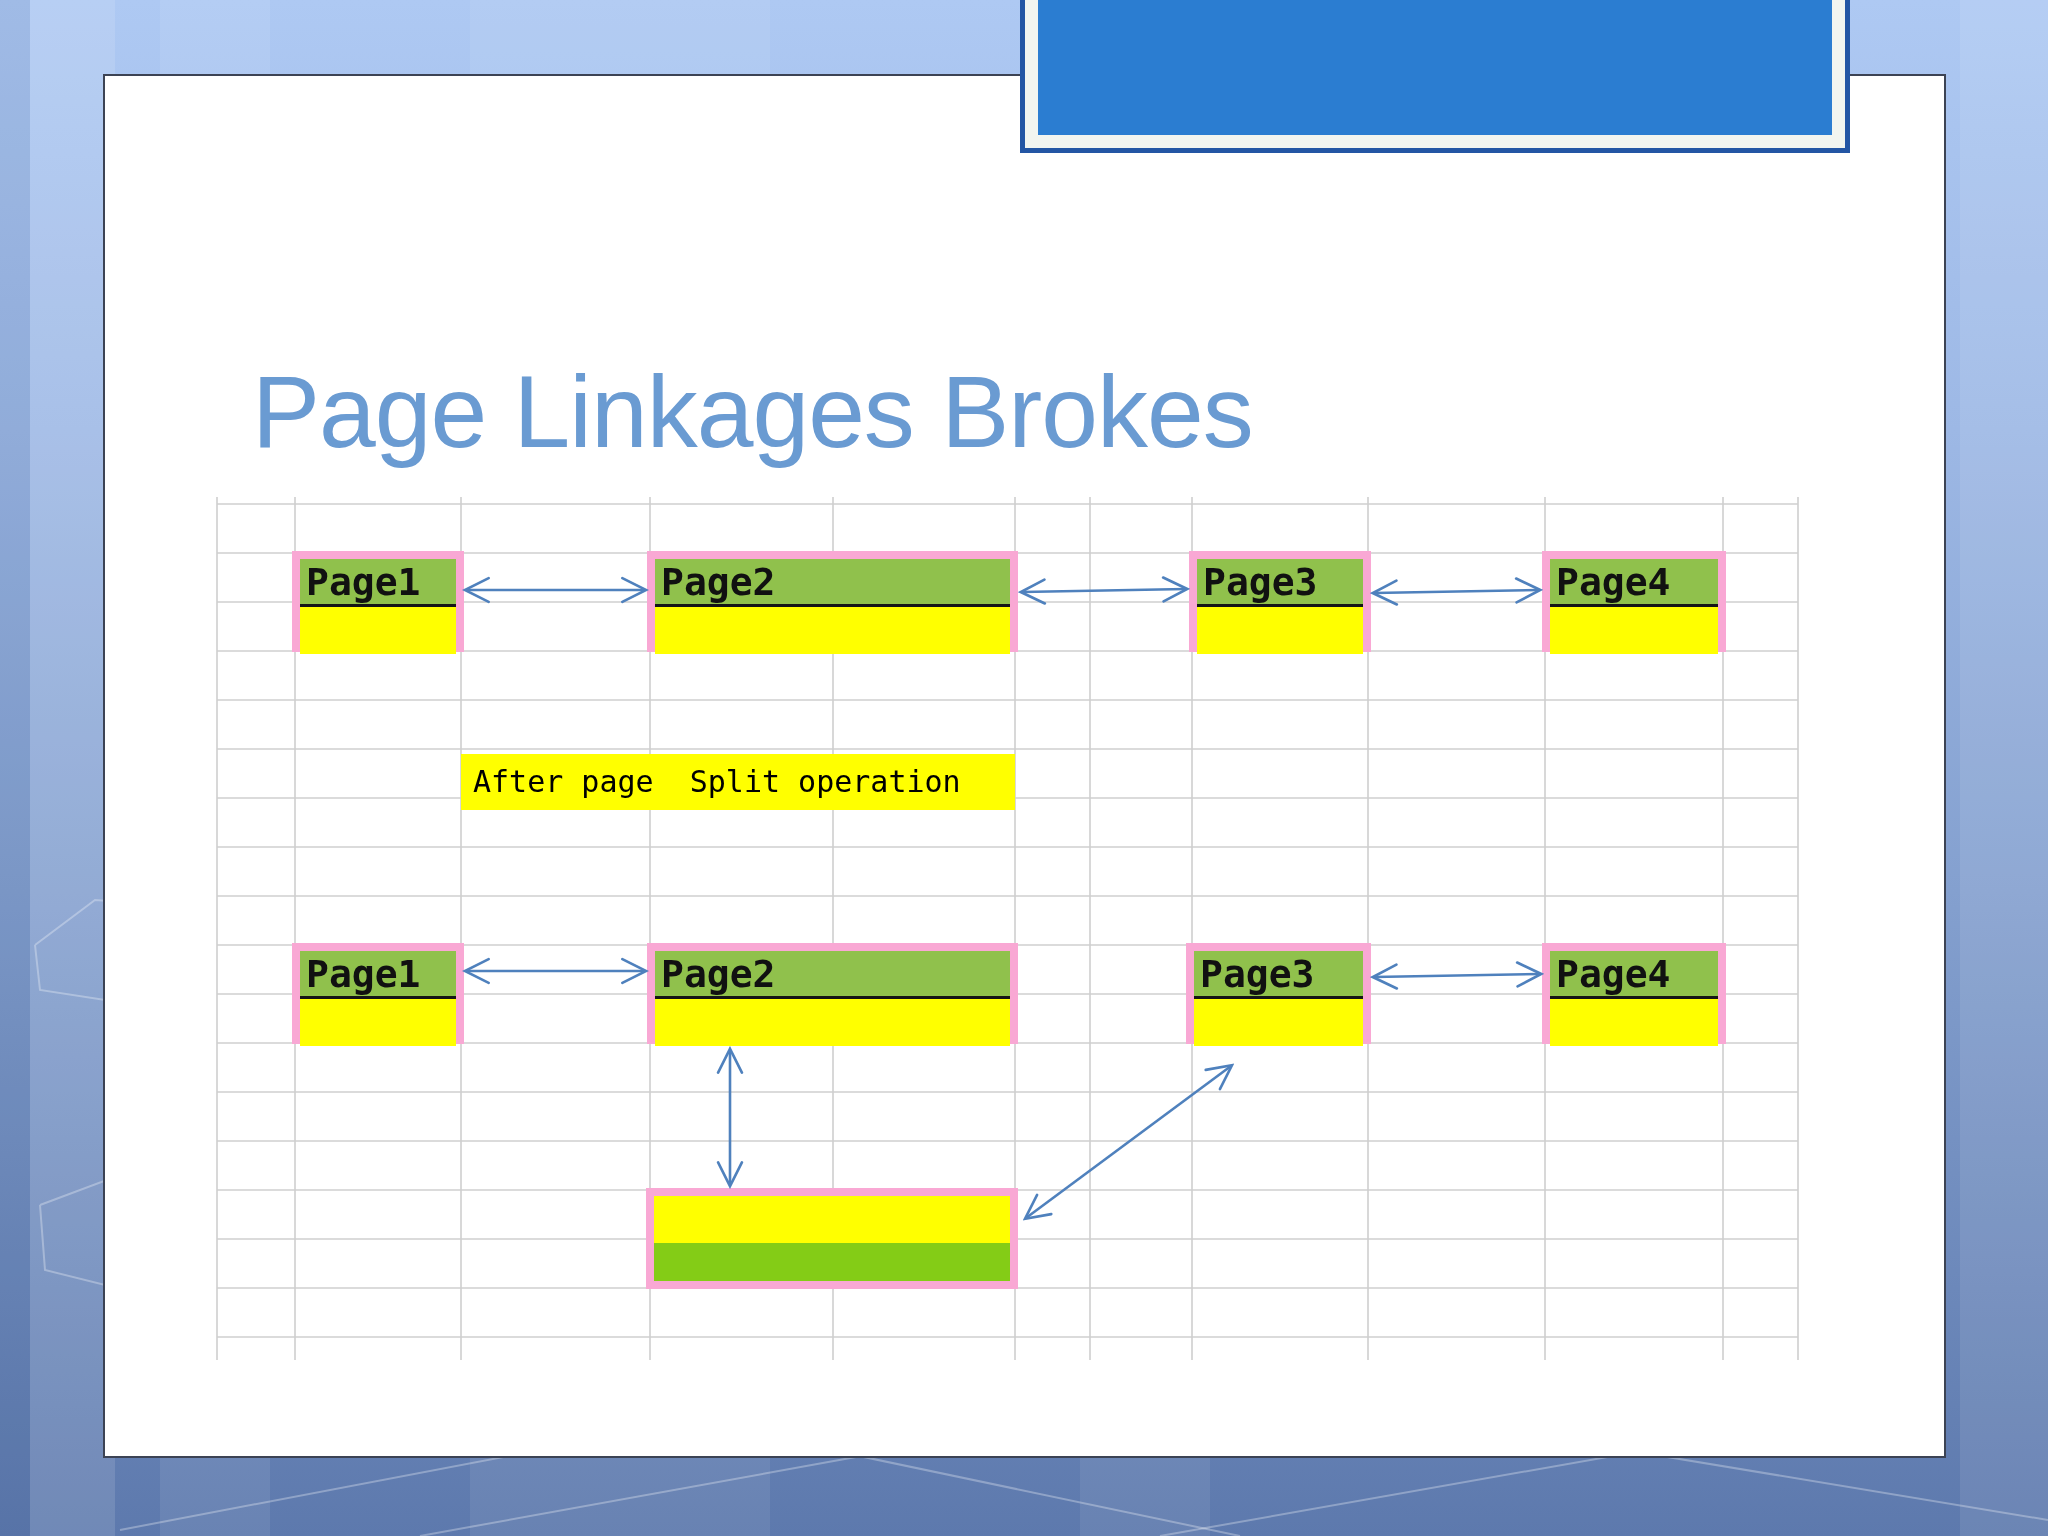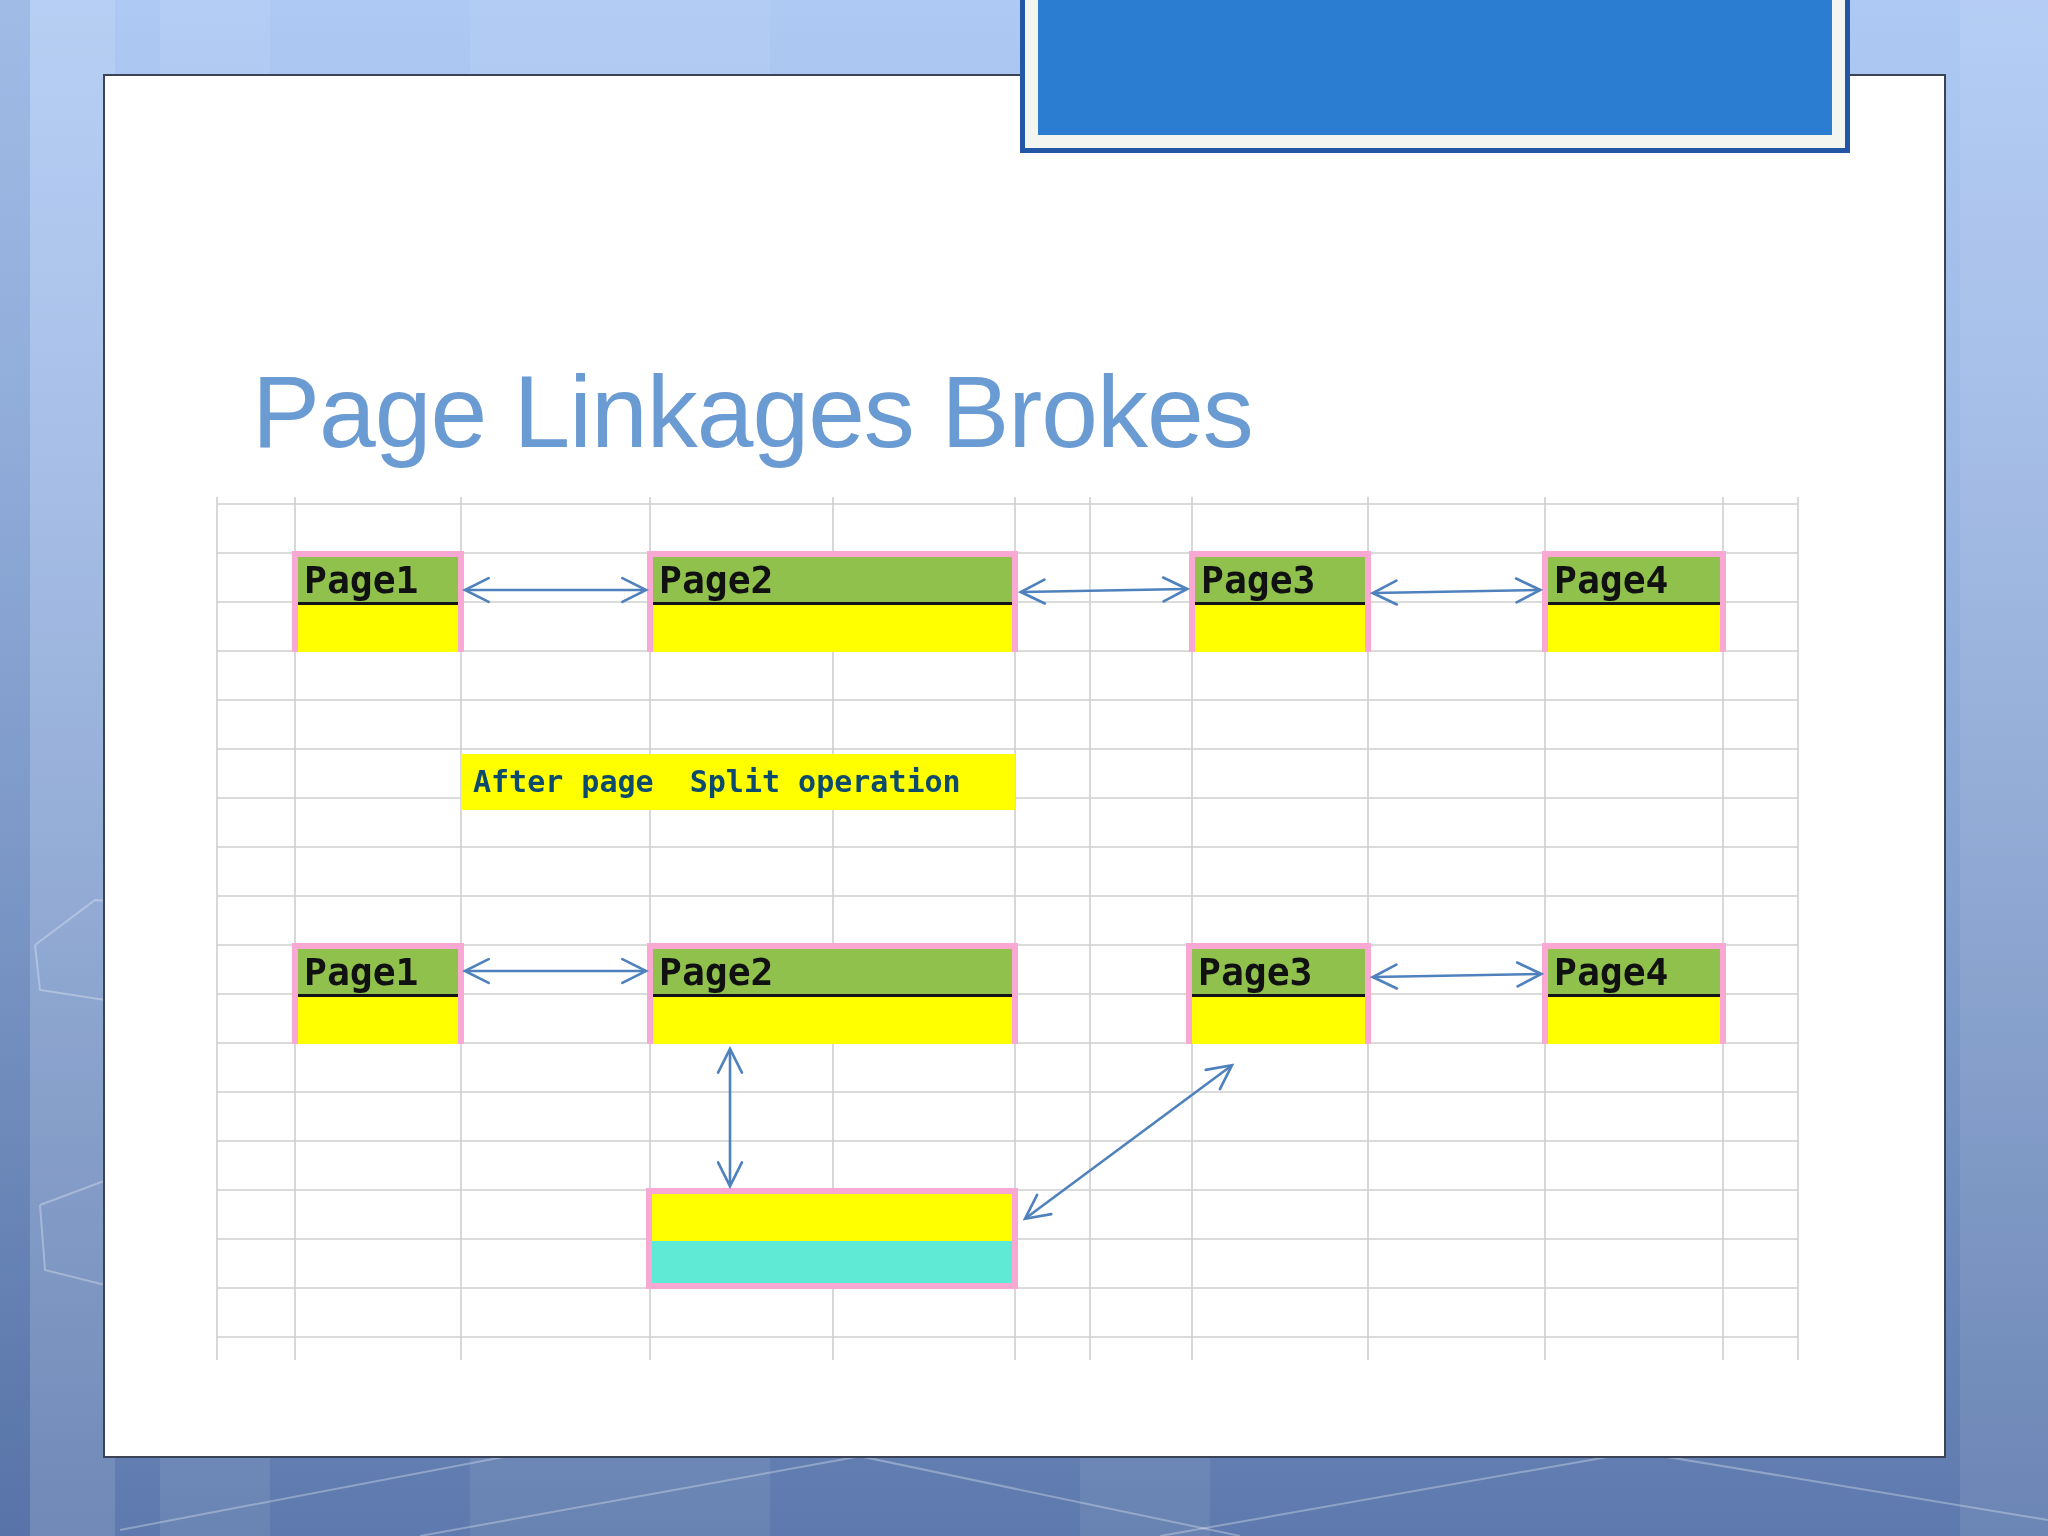--- a/index.html
+++ b/index.html
@@ -28,33 +28,33 @@
   .slide-title{
     position:absolute;left:252px;top:352px;z-index:3;
     font-size:102px;line-height:1.18;font-weight:400;letter-spacing:-1px;
     color:var(--title-color,#6a9bd2);white-space:nowrap;
   }
   #grid-svg,#arrow-svg{position:absolute;left:0;top:0;pointer-events:none;}
   #grid-svg{z-index:2;}
   #arrow-svg{z-index:5;}
   #boxes{position:absolute;left:0;top:0;z-index:3;}
   .pbox{
-    position:absolute;box-sizing:border-box;border:6px solid #f9a8d4;
-    height:101px;background:#5eead4;
+    position:absolute;box-sizing:border-box;border:8px solid #f9a8d4;
+    height:101px;background:#84cc16;
   }
   .pbox-h{
     height:48px;box-sizing:border-box;border-bottom:3px solid #151515;
     background:var(--green,#90c14c);
     font-family:"DejaVu Sans Mono",monospace;font-weight:bold;font-size:38px;
     line-height:46px;color:#111;padding-left:6px;white-space:nowrap;overflow:hidden;
   }
   .pbox-b{height:47px;background:var(--yellow,#ffff00);}
   .note{
     position:absolute;z-index:4;background:var(--yellow,#ffff00);
-    font-family:"DejaVu Sans Mono",monospace;font-weight:bold;font-size:30px;color:#0c4a6e;
+    font-family:"DejaVu Sans Mono",monospace;font-weight:normal;font-size:30px;color:#000000;
     padding-left:12px;white-space:pre;box-sizing:border-box;overflow:hidden;
   }
 </style>
 </head>
 <body>
 
 <div class="stripe" style="left:0;width:30px;background:rgba(40,70,120,0.10);"></div>
 <div class="stripe" style="left:30px;width:85px;background:rgba(255,255,255,0.12);"></div>
 <div class="stripe" style="left:160px;width:110px;background:rgba(255,255,255,0.08);"></div>
 <div class="stripe" style="left:470px;width:300px;background:rgba(255,255,255,0.07);"></div>

